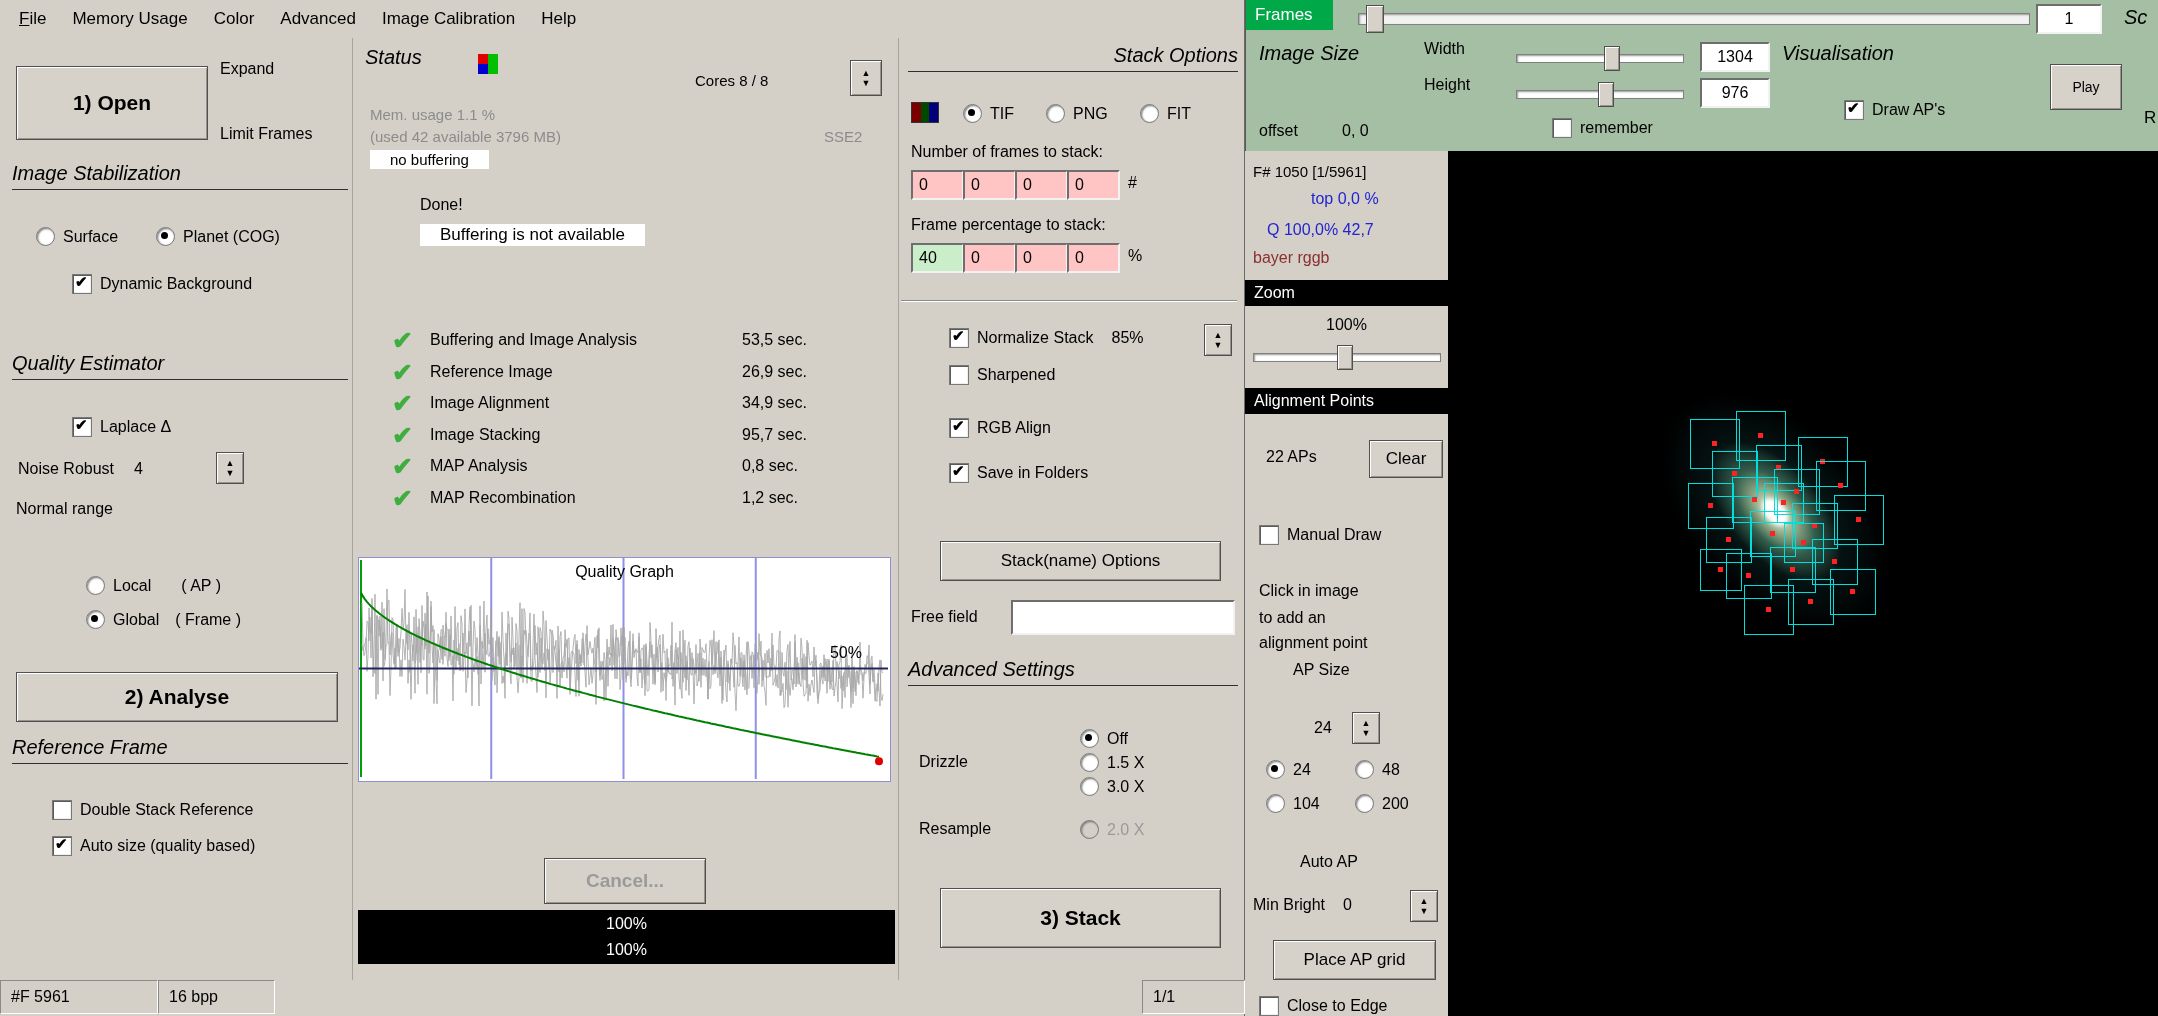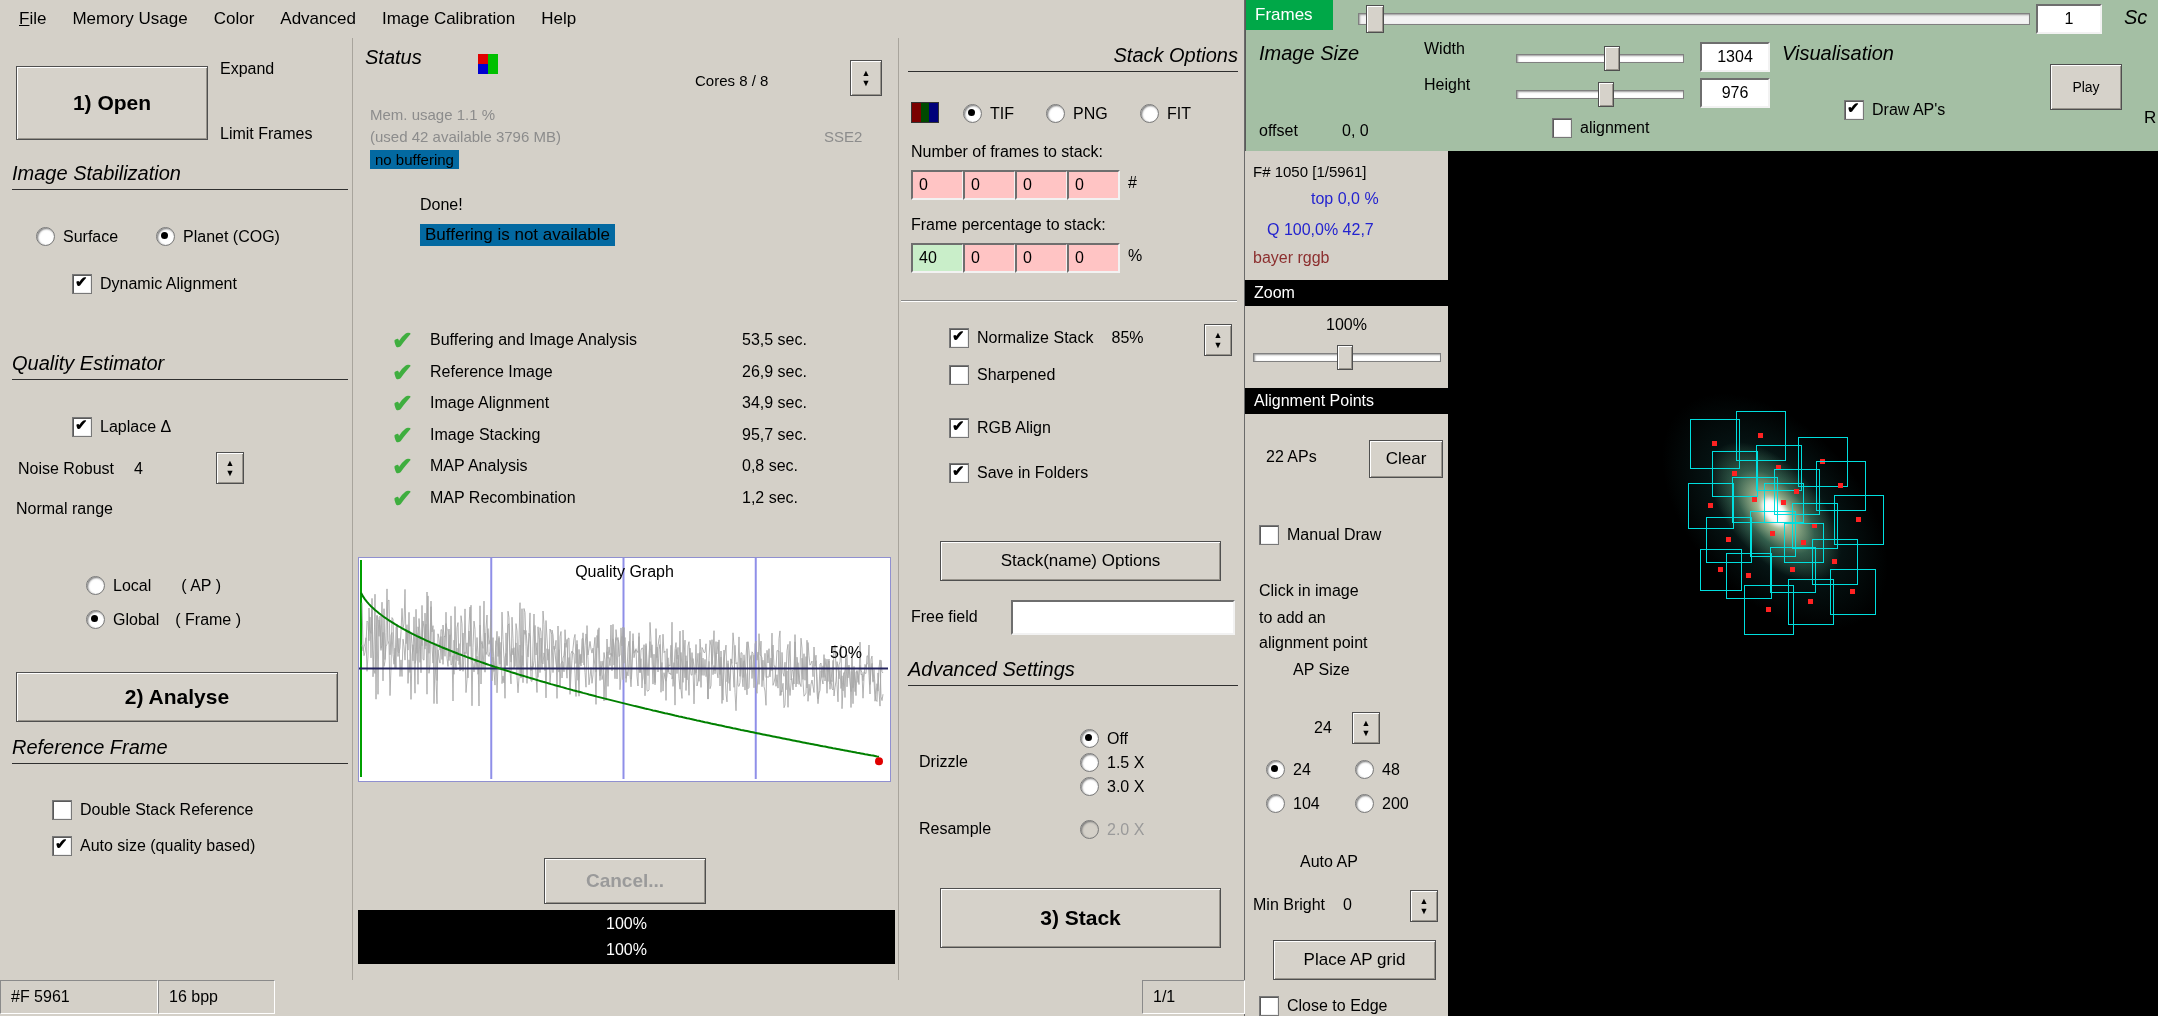--- a/index.html
+++ b/index.html
@@ -4,21 +4,21 @@
 <style>
   html,body{margin:0;padding:0;background:#555;}
   .stage{position:relative;width:2158px;height:1016px;overflow:hidden;background:#d4d0c8;
          font-family:"Liberation Sans",sans-serif;color:#000;}
   .abs{position:absolute;}
   .row{position:absolute;display:flex;align-items:center;gap:8px;font-size:16px;white-space:nowrap;}
   .txt{position:absolute;font-size:16px;white-space:nowrap;}
   .it-head{position:absolute;font-style:italic;font-size:20px;white-space:nowrap;}
   .rule{border-bottom:1px solid #2f2f2f;padding-bottom:4px;}
   .grey{color:#8c8c8c;}
-  .hl{background:#0369a1;padding:1px 5px;}
+  .hl{background:#ffffff;padding:1px 20px;}
   .blue{color:#2323cf;}
   .dred{color:#8c2f2f;}
   .menu-bar{position:absolute;left:0;top:0;width:1245px;height:38px;display:flex;align-items:center;padding-left:6px;}
   .menu-item{padding:0 13px;font-size:17px;}
   .menu-item.fl::first-letter{text-decoration:underline;}
   .btn{position:absolute;background:#d6d2ca;border:1px solid #4f4f4f;
        box-shadow:inset 1px 1px 0 #ffffff, inset -1px -1px 0 #98948c;
        display:flex;align-items:center;justify-content:center;font-size:17px;}
   .btn.big{font-weight:bold;font-size:21px;}
   .btn.dis{color:#9a9a9a;font-weight:bold;}
@@ -91,21 +91,21 @@
   <div class="row" style="left:36px;top:227px;">
     <span class="rd"></span>
     <span>Surface</span>
   </div>
   <div class="row" style="left:156px;top:227px;">
     <span class="rd on"></span>
     <span>Planet (COG)</span>
   </div>
   <div class="row" style="left:72px;top:274px;">
     <span class="cb on"></span>
-    <span>Dynamic Alignment</span>
+    <span>Dynamic Background</span>
   </div>
 
   <div class="it-head rule" style="left:12px;top:352px;width:336px;">Quality Estimator</div>
 
   <div class="row" style="left:72px;top:417px;align-items:center;">
     <span class="cb on"></span>
     <span>Laplace Δ</span>
   </div>
   <div class="row" style="left:18px;top:460px;">
     <span>Noise Robust</span>
@@ -327,21 +327,21 @@
   <div class="row" style="left:1844px;top:100px;">
     <span class="cb on"></span>
     <span>Draw AP's</span>
   </div>
   <div class="txt" style="left:2144px;top:108px;font-size:17px;">R</div>
 
   <div class="txt" style="left:1259px;top:122px;">offset</div>
   <div class="txt" style="left:1342px;top:122px;">0, 0</div>
   <div class="row" style="left:1552px;top:118px;">
     <span class="cb"></span>
-    <span>alignment</span>
+    <span>remember</span>
   </div>
 
   <div class="viewercol"></div>
 
   <div class="txt" style="left:1253px;top:163px;font-size:15px;">F# 1050 [1/5961]</div>
   <div class="txt blue" style="left:1311px;top:190px;">top 0,0 %</div>
   <div class="txt blue" style="left:1267px;top:221px;">Q 100,0%  42,7</div>
   <div class="txt dred" style="left:1253px;top:249px;">bayer rggb</div>
 
   <div class="blackhead" style="left:1245px;top:280px;width:203px;height:26px;">Zoom</div>

